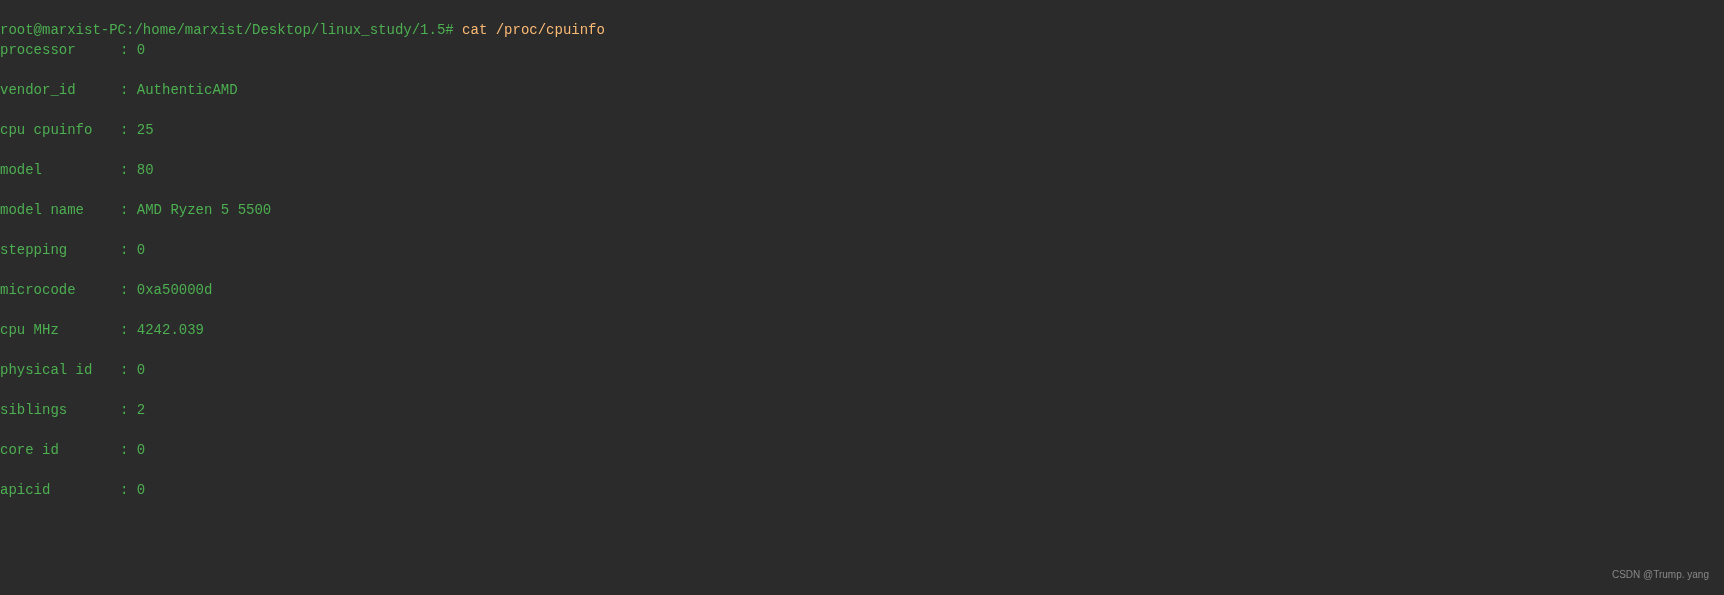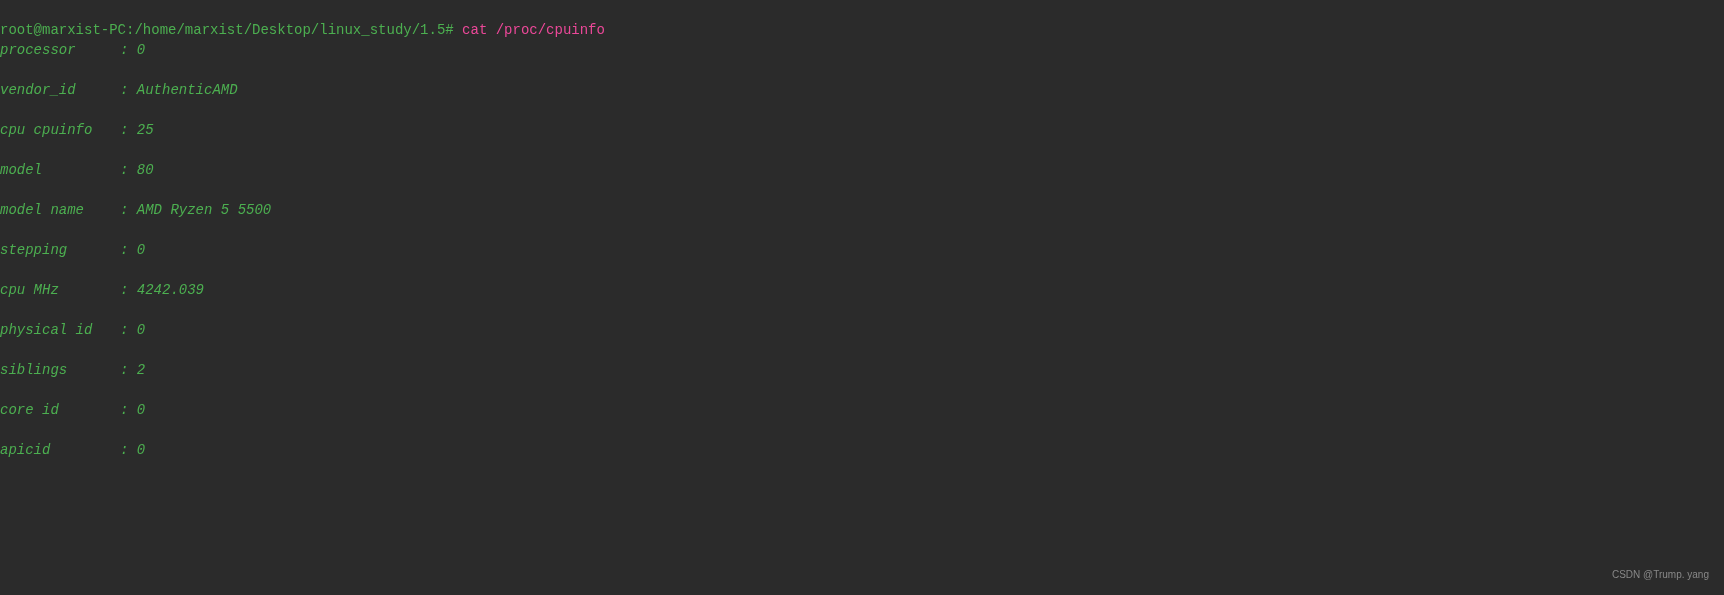--- a/index.html
+++ b/index.html
@@ -21,25 +21,24 @@
     }
     .terminal {
       white-space: pre-wrap;
       word-wrap: break-word;
       padding: 0;
     }
     .prompt-line {
       color: #4CAF50;
     }
     .command {
-      color: #ec4899;
+      color: #fdba74;
     }
     .kv-row {
       display: block;
-      font-style: italic;
     }
     .key {
       display: inline-block;
       width: 120px;
       color: #4CAF50;
     }
     .sep {
       color: #4CAF50;
     }
     .val {
@@ -58,20 +57,21 @@
 <body>
 
 <div class="terminal">
 <span class="prompt-line"><span>root@marxist-PC</span><span>:/home/marxist/Desktop/linux_study/1.5#</span> <span class="command">cat /proc/cpuinfo</span></span>
 <span class="kv-row"><span class="key">processor</span><span class="sep">: </span><span class="val">0</span></span>
 <span class="kv-row"><span class="key">vendor_id</span><span class="sep">: </span><span class="val">AuthenticAMD</span></span>
 <span class="kv-row"><span class="key">cpu cpuinfo</span><span class="sep">: </span><span class="val">25</span></span>
 <span class="kv-row"><span class="key">model</span><span class="sep">: </span><span class="val">80</span></span>
 <span class="kv-row"><span class="key">model name</span><span class="sep">: </span><span class="val">AMD Ryzen 5 5500</span></span>
 <span class="kv-row"><span class="key">stepping</span><span class="sep">: </span><span class="val">0</span></span>
+<span class="kv-row"><span class="key">microcode</span><span class="sep">: </span><span class="val">0xa50000d</span></span>
 <span class="kv-row"><span class="key">cpu MHz</span><span class="sep">: </span><span class="val">4242.039</span></span>
 <span class="kv-row"><span class="key">physical id</span><span class="sep">: </span><span class="val">0</span></span>
 <span class="kv-row"><span class="key">siblings</span><span class="sep">: </span><span class="val">2</span></span>
 <span class="kv-row"><span class="key">core id</span><span class="sep">: </span><span class="val">0</span></span>
 <span class="kv-row"><span class="key">apicid</span><span class="sep">: </span><span class="val">0</span></span>
 
 
 
 
 

